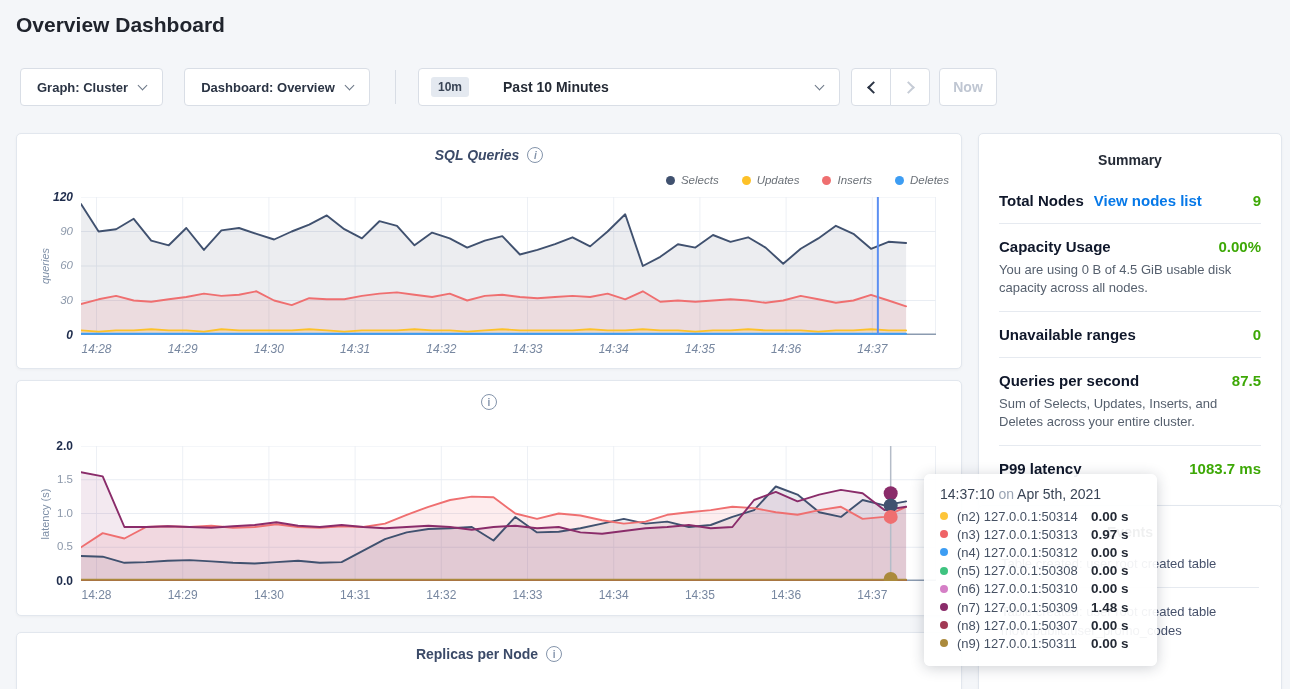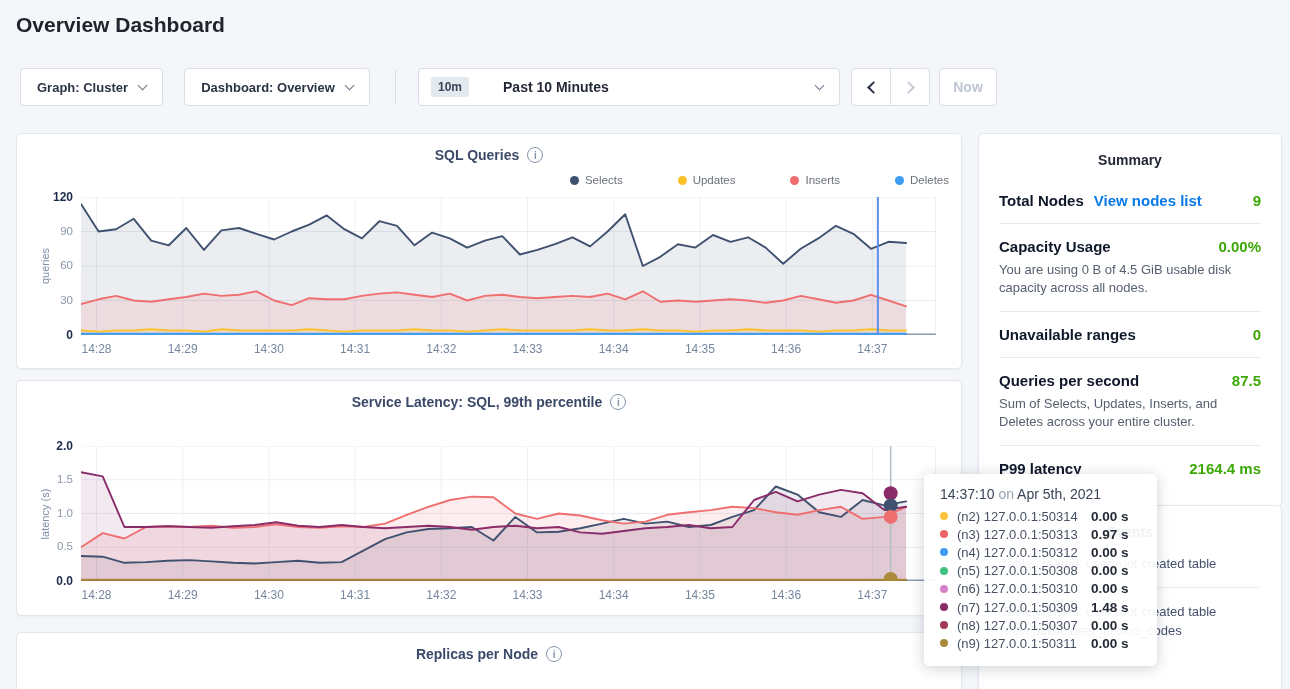--- a/index.html
+++ b/index.html
@@ -49,21 +49,21 @@
   
   .panel { position:absolute; background:#fff; border:1px solid #e2e7ee; border-radius:5px;
            box-shadow:0 1px 3px rgba(0,0,0,0.04); }
   .chart-title { position:absolute; top:13px; left:0; right:0; display:flex;
     justify-content:center; align-items:center; gap:8px;
     font-size:14px; font-weight:700; color:#3b4a68; }
   .info-icon { width:16px; height:16px; border:1px solid #8494ab; border-radius:50%;
     color:#8494ab; font-size:10px; font-weight:700; display:inline-flex;
     align-items:center; justify-content:center; cursor:pointer; }
   .legend { position:absolute; top:40px; right:12px; display:flex; gap:23px; }
-  .legend-item { display:flex; align-items:center; gap:6px; font-size:11.5px; color:#6b7178; cursor:pointer;margin-left:32px; }
+  .legend-item { display:flex; align-items:center; gap:6px; font-size:11.5px; color:#6b7178; cursor:pointer; }
   .legend-dot { width:9px; height:9px; border-radius:50%; }
   .ylabel { position:absolute; font-size:11px; color:#7d8ea6; white-space:nowrap;
     transform:translate(-50%,-50%) rotate(-90deg); }
   .ytick { position:absolute; width:42px; text-align:right; font-size:11.5px; color:#8c98aa; }
   .ytick.strong { font-weight:700; color:#1e2c4c; font-size:12px; }
   .xtick { position:absolute; width:54px; text-align:center; font-size:12px; color:#7787a0; }
   .chart-plot { position:absolute; }
 
   
   .summary-panel { left:978px; top:133px; width:304px; padding:18px 20px 16px; }
@@ -112,21 +112,21 @@
   <span class="chev"></span>
 </div>
 <div class="abs nav-btn nav-prev">
   <span class="arr arr-left"></span>
 </div>
 <div class="abs nav-btn nav-next">
   <span class="arr arr-right"></span>
 </div>
 <div class="abs now-btn">Now</div>
 
-<div class="panel" style="left:16px; top:133px; width:946px; height:236px;">
+<div class="panel" style="left:16px; top:133px; width:946px; height:236px;font-style:italic;">
   <div class="chart-title">
     <span>SQL Queries</span>
     <span class="info-icon">i</span>
   </div>
   <div class="legend" id="legend-0">
       <span class="legend-item">
         <span class="legend-dot" style="background: rgb(64, 81, 111);"></span>
         <span>Selects</span>
       </span>
       <span class="legend-item">
@@ -183,21 +183,20 @@
     <div class="xtick" style="left: 397.3px; top: 208px;">14:32</div>
     <div class="xtick" style="left: 483.5px; top: 208px;">14:33</div>
     <div class="xtick" style="left: 569.7px; top: 208px;">14:34</div>
     <div class="xtick" style="left: 655.9px; top: 208px;">14:35</div>
     <div class="xtick" style="left: 742.1px; top: 208px;">14:36</div>
     <div class="xtick" style="left: 828.3px; top: 208px;">14:37</div>
   </div>
 
 <div class="panel" style="left:16px; top:380px; width:946px; height:236px;">
   <div class="chart-title">
-    <span>Service Latency: SQL, 99th percentile</span>
     <span class="info-icon">i</span>
   </div>
   <div id="chart-1" style="position: static;">
       <svg width="855" height="135" viewBox="0 0 855 135" class="chart-plot" style="left: 64px; top: 65px; position: absolute;">
         <line x1="15.5" y1="0" x2="15.5" y2="135" stroke="#edf0f5" stroke-width="1"></line>
         <line x1="101.7" y1="0" x2="101.7" y2="135" stroke="#edf0f5" stroke-width="1"></line>
         <line x1="187.9" y1="0" x2="187.9" y2="135" stroke="#edf0f5" stroke-width="1"></line>
         <line x1="274.1" y1="0" x2="274.1" y2="135" stroke="#edf0f5" stroke-width="1"></line>
         <line x1="360.3" y1="0" x2="360.3" y2="135" stroke="#edf0f5" stroke-width="1"></line>
         <line x1="446.5" y1="0" x2="446.5" y2="135" stroke="#edf0f5" stroke-width="1"></line>
@@ -280,21 +279,21 @@
   <div class="summary-row">
     <div class="s-line">
       <span class="s-label">Queries per second</span>
       <span class="s-value">87.5</span>
     </div>
     <div class="s-desc">Sum of Selects, Updates, Inserts, and Deletes across your entire cluster.</div>
   </div>
   <div class="summary-row">
     <div class="s-line">
       <span class="s-label">P99 latency</span>
-      <span class="s-value">2164.4 ms</span>
+      <span class="s-value">1083.7 ms</span>
     </div>
   </div>
 </div>
 
 <div class="panel events-panel">
   <div class="panel-head">Events</div>
   <div class="event-text">Table created: user root created table</div>
   <div class="event-divider"></div>
   <div class="event-text">Table created: user root created table movr.public.user_promo_codes</div>
 </div>

